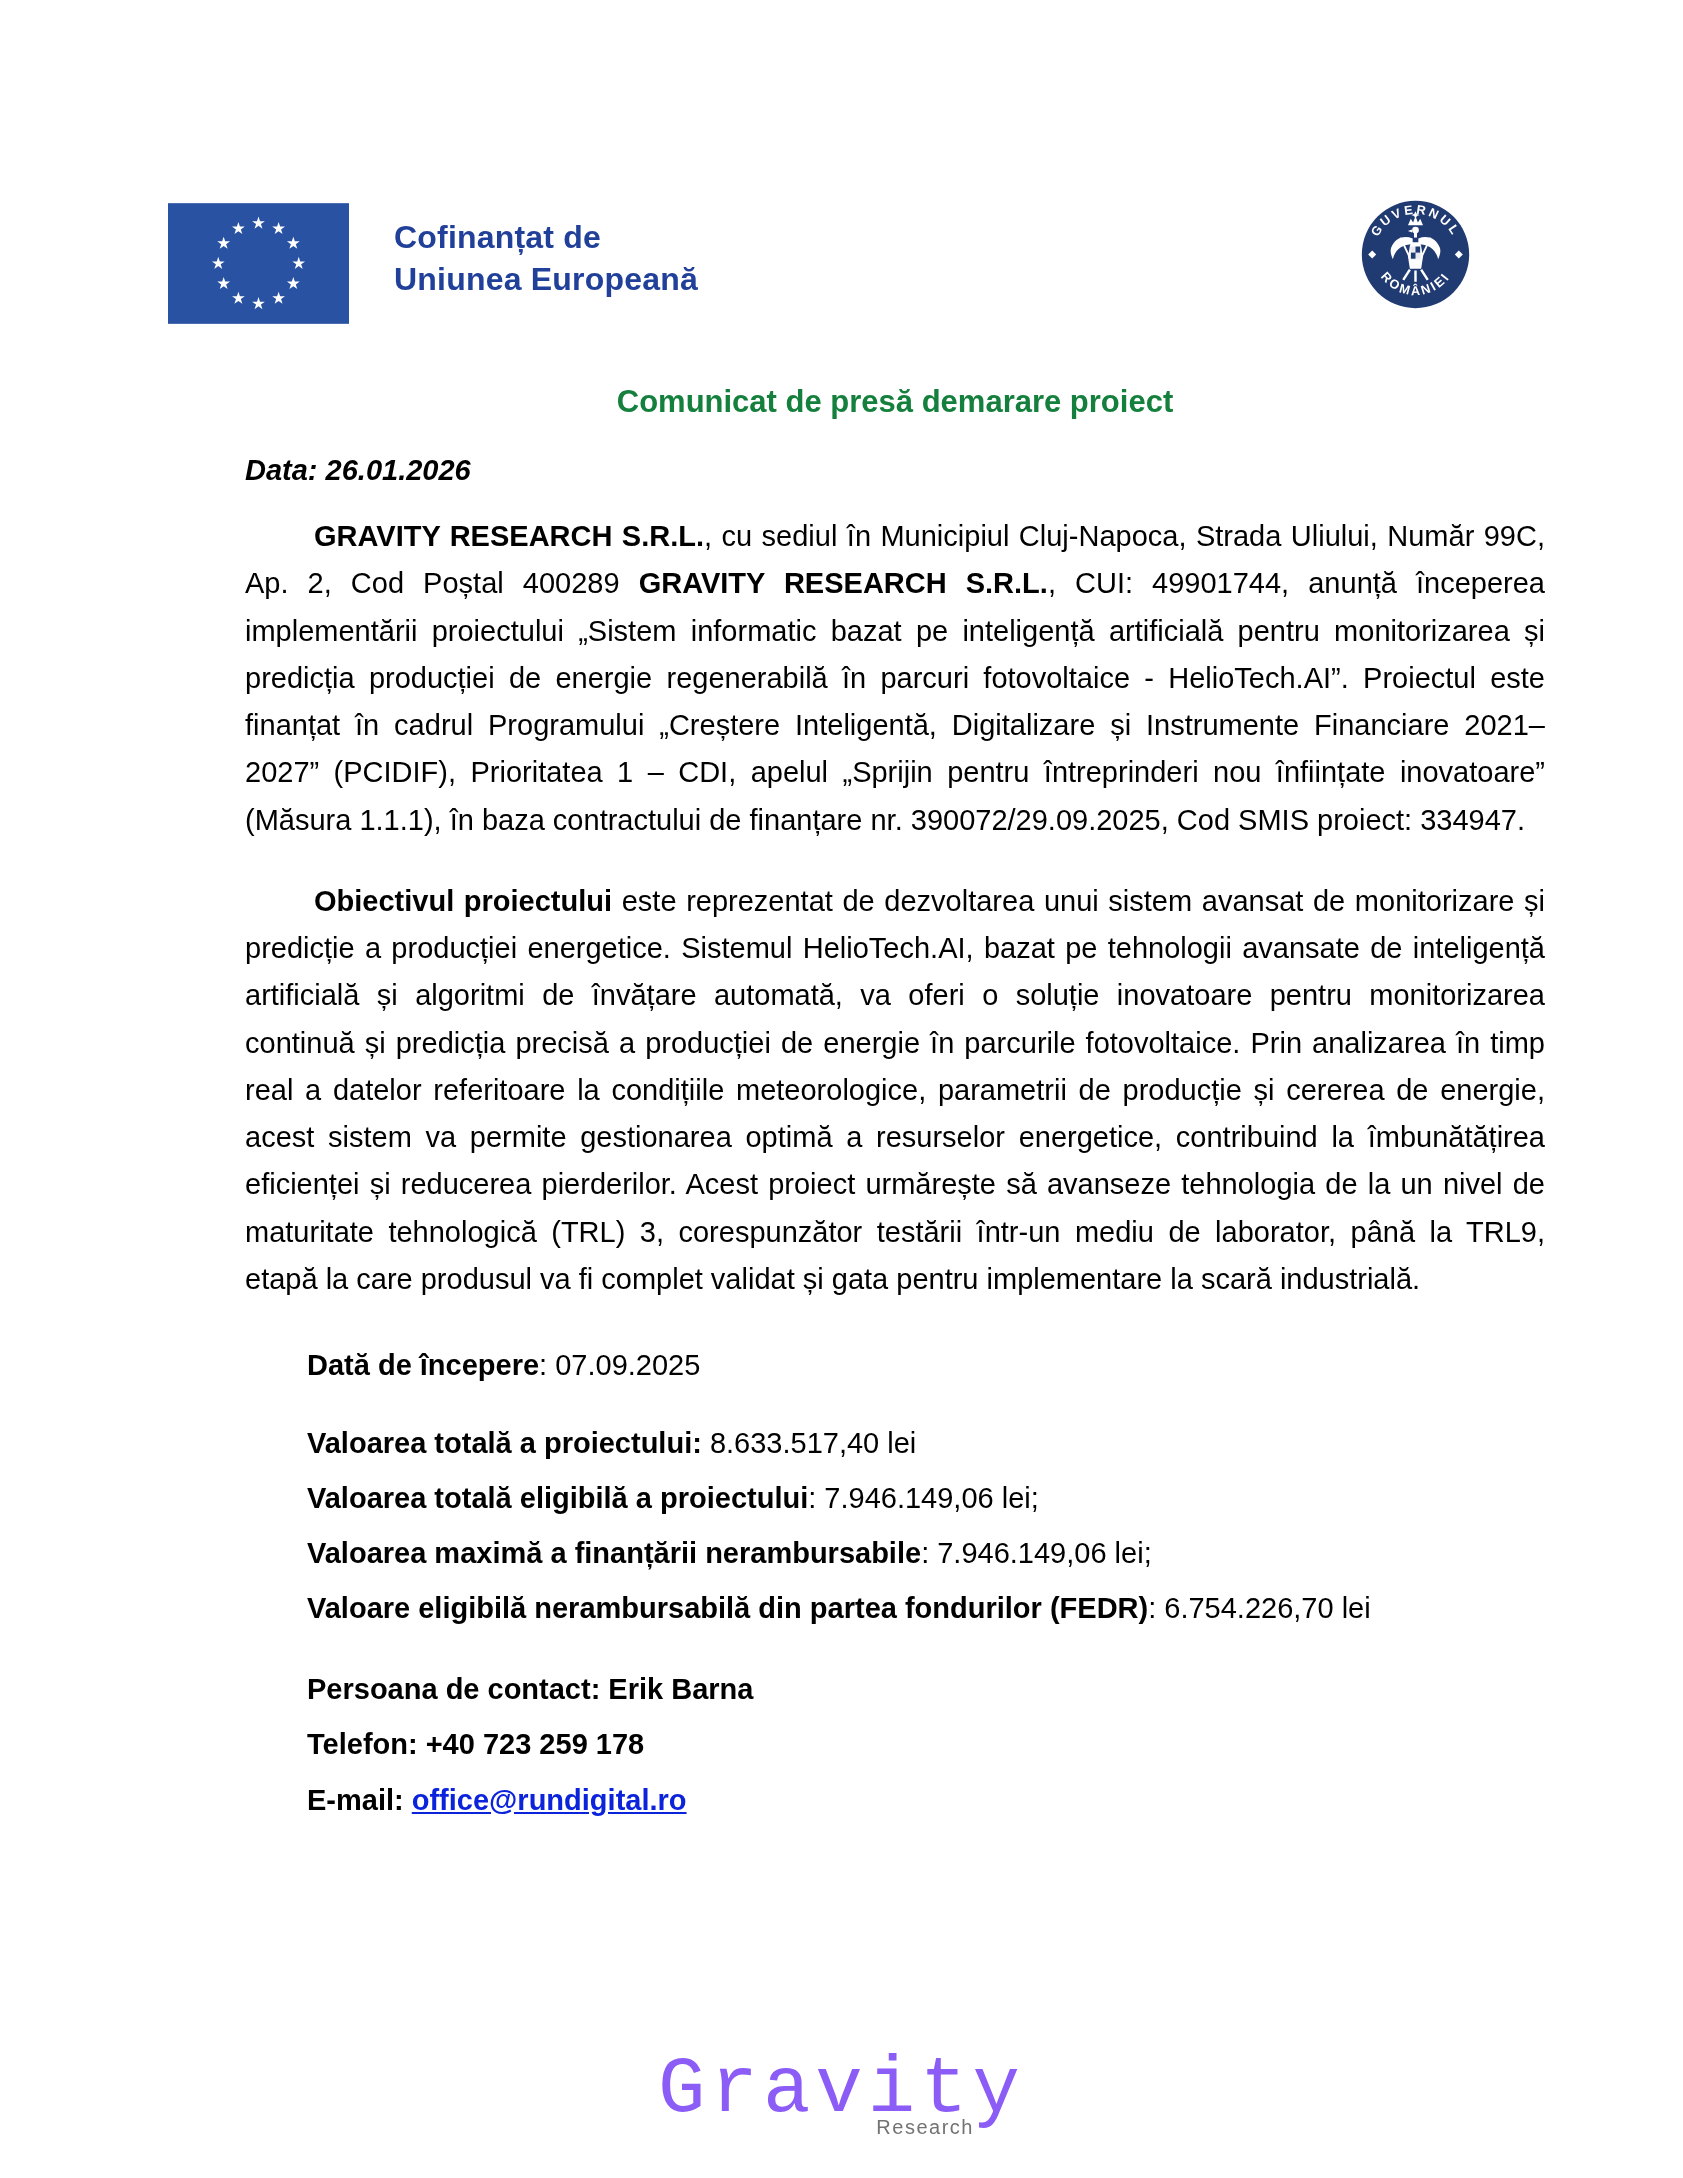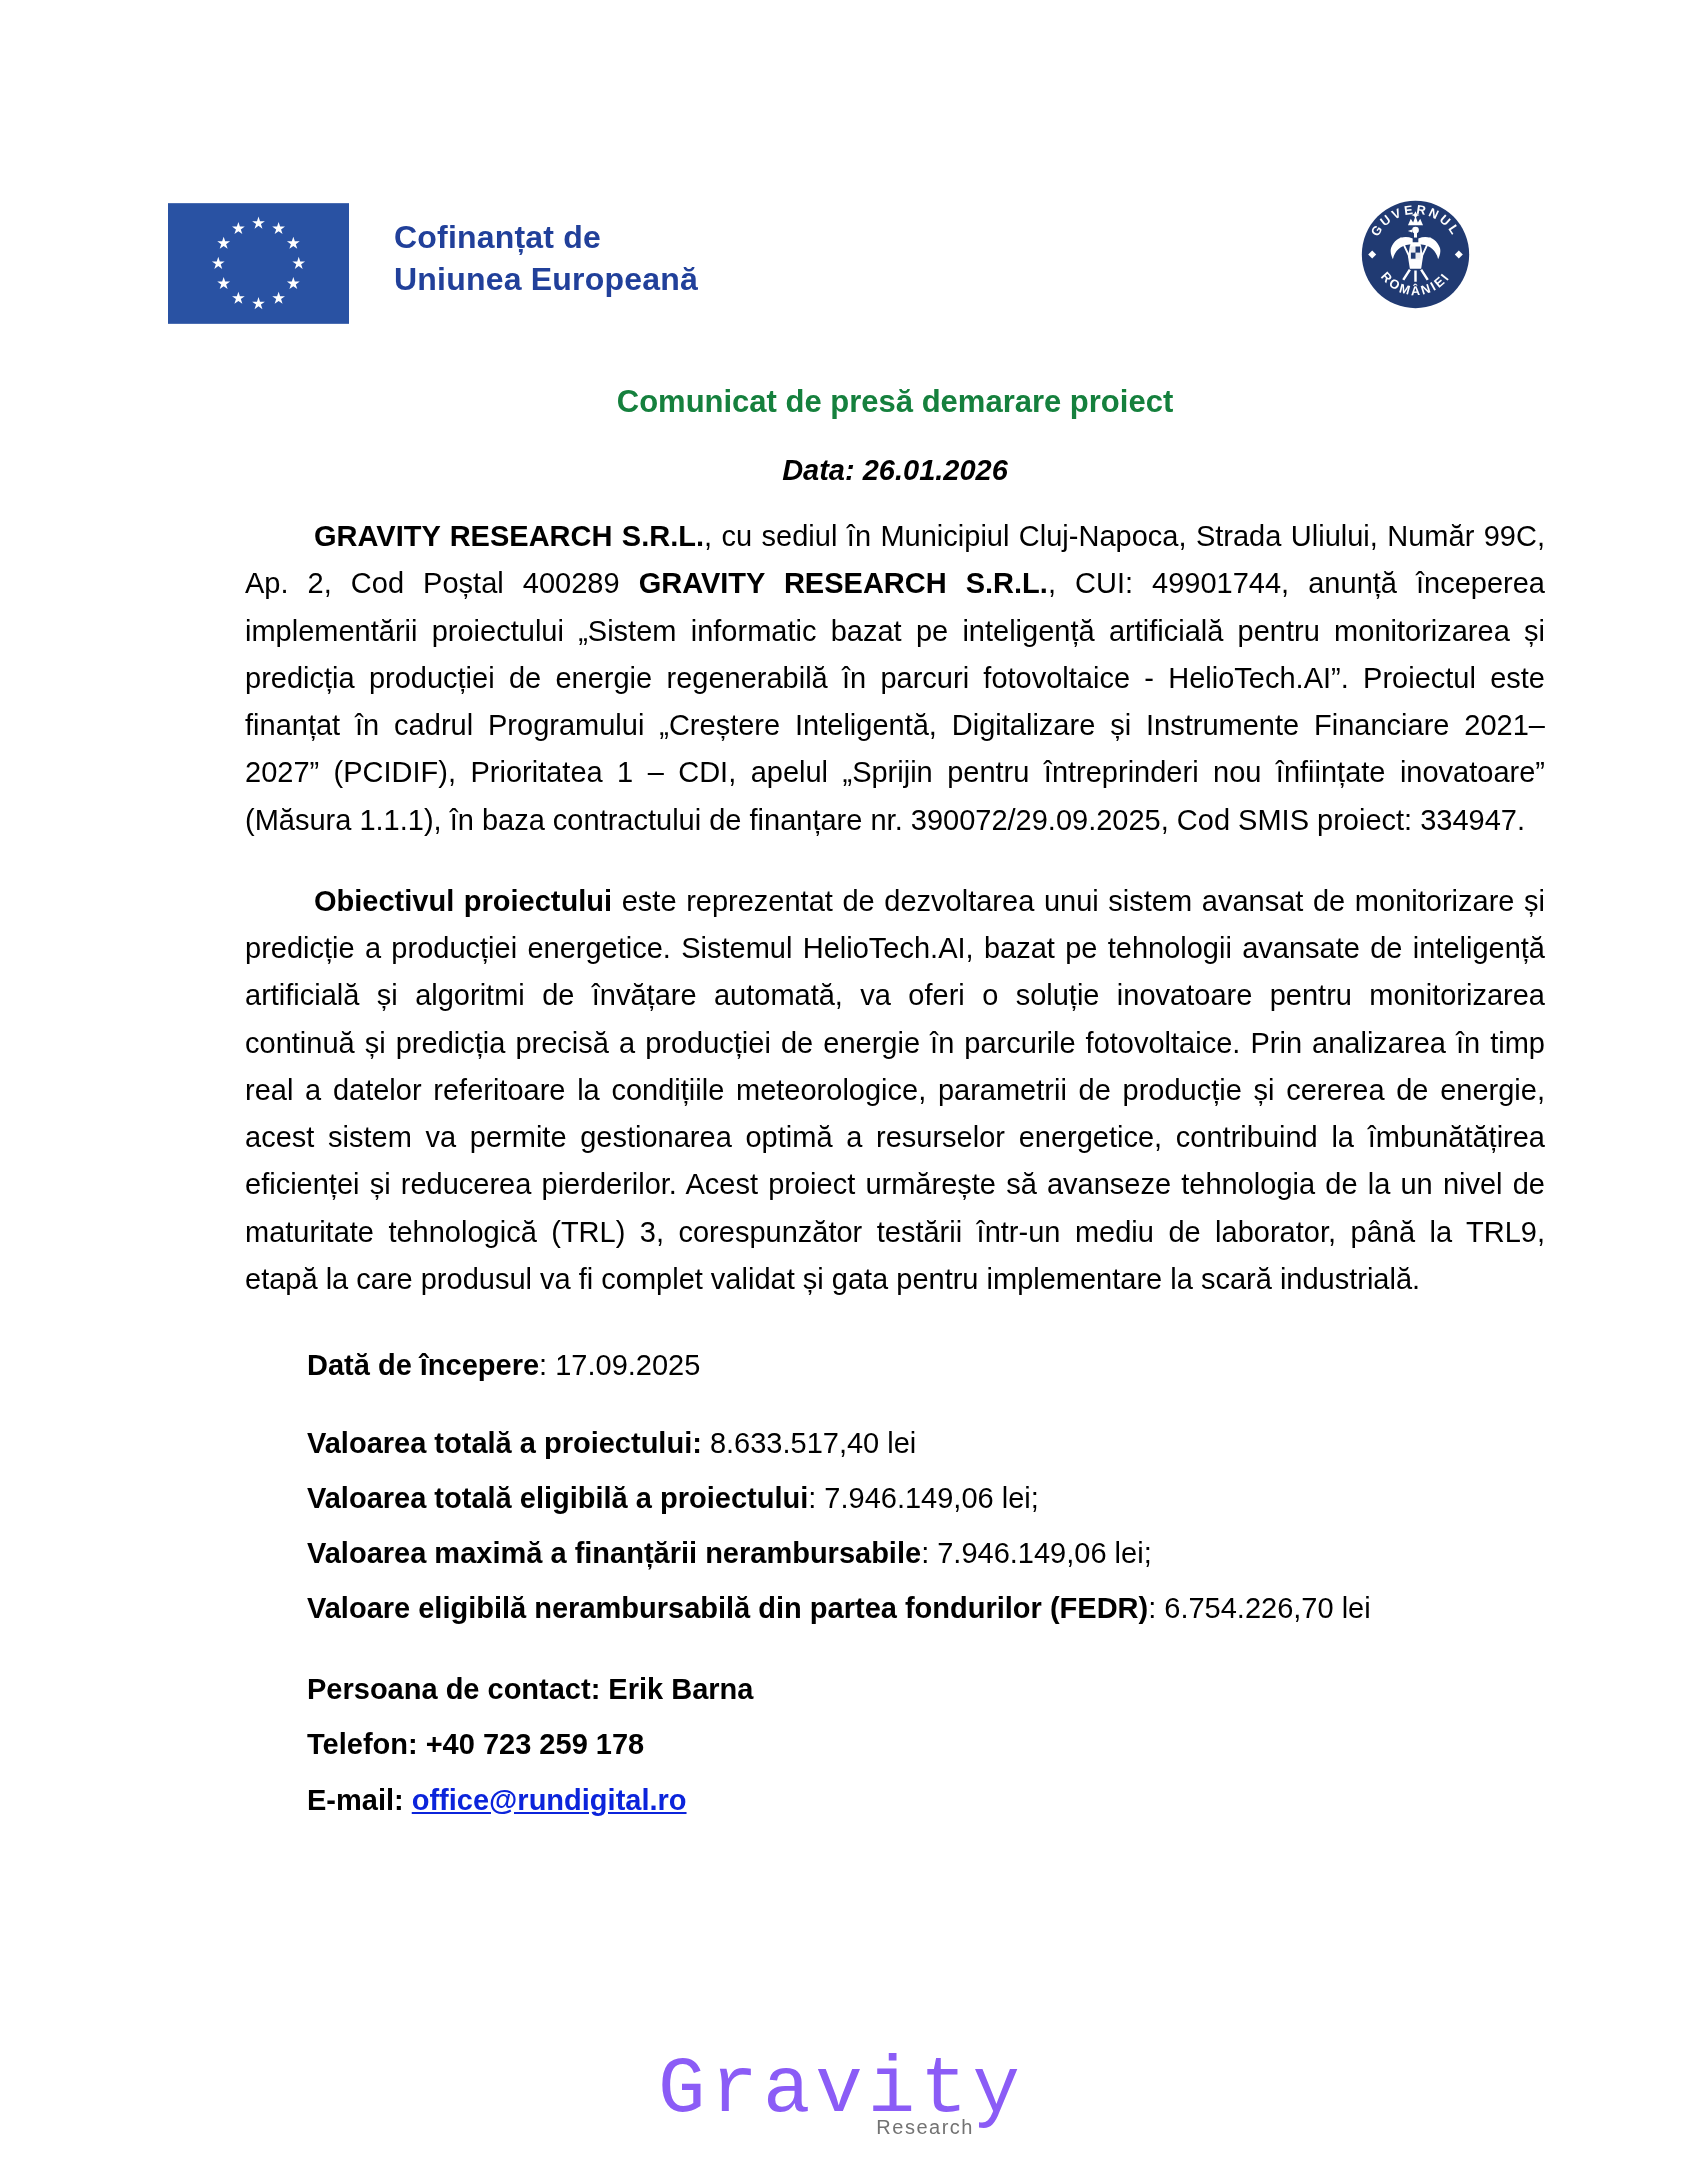--- a/index.html
+++ b/index.html
@@ -24,21 +24,21 @@
   .seal{position:absolute;left:1359px;top:198px;}
   .seal svg{display:block;width:113px;height:113px;}
   
   .content{position:absolute;left:245px;top:384px;width:1300px;}
   h1.title{
     font-size:31px;font-weight:bold;text-align:center;
     margin:0 0 34px 0;color:#15803d;
   }
   .date-line{
     font-size:29px;font-weight:bold;font-style:italic;
-    text-align:center;margin:0 0 26px 0;
+    text-align:left;margin:0 0 26px 0;
   }
   .body-par{
     font-size:29px;line-height:1.63;text-align:justify;
     text-indent:69px;margin:0 0 34px 0;
   }
   .b{font-weight:bold;}
   .block{margin-left:62px;font-size:29px;}
   .dates{margin-top:38px;line-height:1.68;}
   .values{margin-top:26px;line-height:1.9;}
   .contact{margin-top:26px;line-height:1.9;font-weight:bold;}
@@ -132,21 +132,21 @@
   <main class="content">
     <h1 class="title">Comunicat de presă demarare proiect</h1>
 
     <div class="date-line">Data: 26.01.2026</div>
 
     <p class="body-par"><span class="b">GRAVITY RESEARCH S.R.L.</span><span>, cu sediul în Municipiul Cluj-Napoca, Strada Uliului, Număr 99C, Ap. 2, Cod Poștal 400289 </span><span class="b">GRAVITY RESEARCH S.R.L.</span><span>, CUI: 49901744, anunță începerea implementării proiectului „Sistem informatic bazat pe inteligență artificială pentru monitorizarea și predicția producției de energie regenerabilă în parcuri fotovoltaice - HelioTech.AI”. Proiectul este finanțat în cadrul Programului „Creștere Inteligentă, Digitalizare și Instrumente Financiare 2021–2027” (PCIDIF), Prioritatea 1 – CDI, apelul „Sprijin pentru întreprinderi nou înființate inovatoare” (Măsura 1.1.1), în baza contractului de finanțare nr. 390072/29.09.2025, Cod SMIS proiect: 334947.</span></p>
 
     <p class="body-par"><span class="b">Obiectivul proiectului</span><span> este reprezentat de dezvoltarea unui sistem avansat de monitorizare și predicție a producției energetice. Sistemul HelioTech.AI, bazat pe tehnologii avansate de inteligență artificială și algoritmi de învățare automată, va oferi o soluție inovatoare pentru monitorizarea continuă și predicția precisă a producției de energie în parcurile fotovoltaice. Prin analizarea în timp real a datelor referitoare la condițiile meteorologice, parametrii de producție și cererea de energie, acest sistem va permite gestionarea optimă a resurselor energetice, contribuind la îmbunătățirea eficienței și reducerea pierderilor.  Acest proiect urmărește să avanseze tehnologia de la un nivel de maturitate tehnologică (TRL) 3, corespunzător testării într-un mediu de laborator, până la TRL9, etapă la care produsul va fi complet validat și gata pentru implementare la scară industrială.</span></p>
 
     <div class="block dates">
-      <div class="info-line"><span class="b">Dată de începere</span><span>: 17.09.2025</span></div>
+      <div class="info-line"><span class="b">Dată de începere</span><span>: 07.09.2025</span></div>
     </div>
 
     <div class="block values">
       <div class="info-line"><span class="b">Valoarea totală a proiectului:</span><span> 8.633.517,40 lei</span></div>
       <div class="info-line"><span class="b">Valoarea totală eligibilă a proiectului</span><span>: 7.946.149,06 lei;</span></div>
       <div class="info-line"><span class="b">Valoarea maximă a finanțării nerambursabile</span><span>: 7.946.149,06 lei;</span></div>
       <div class="info-line"><span class="b">Valoare eligibilă nerambursabilă din partea fondurilor (FEDR)</span><span>: 6.754.226,70 lei</span></div>
     </div>
 
     <div class="block contact">

